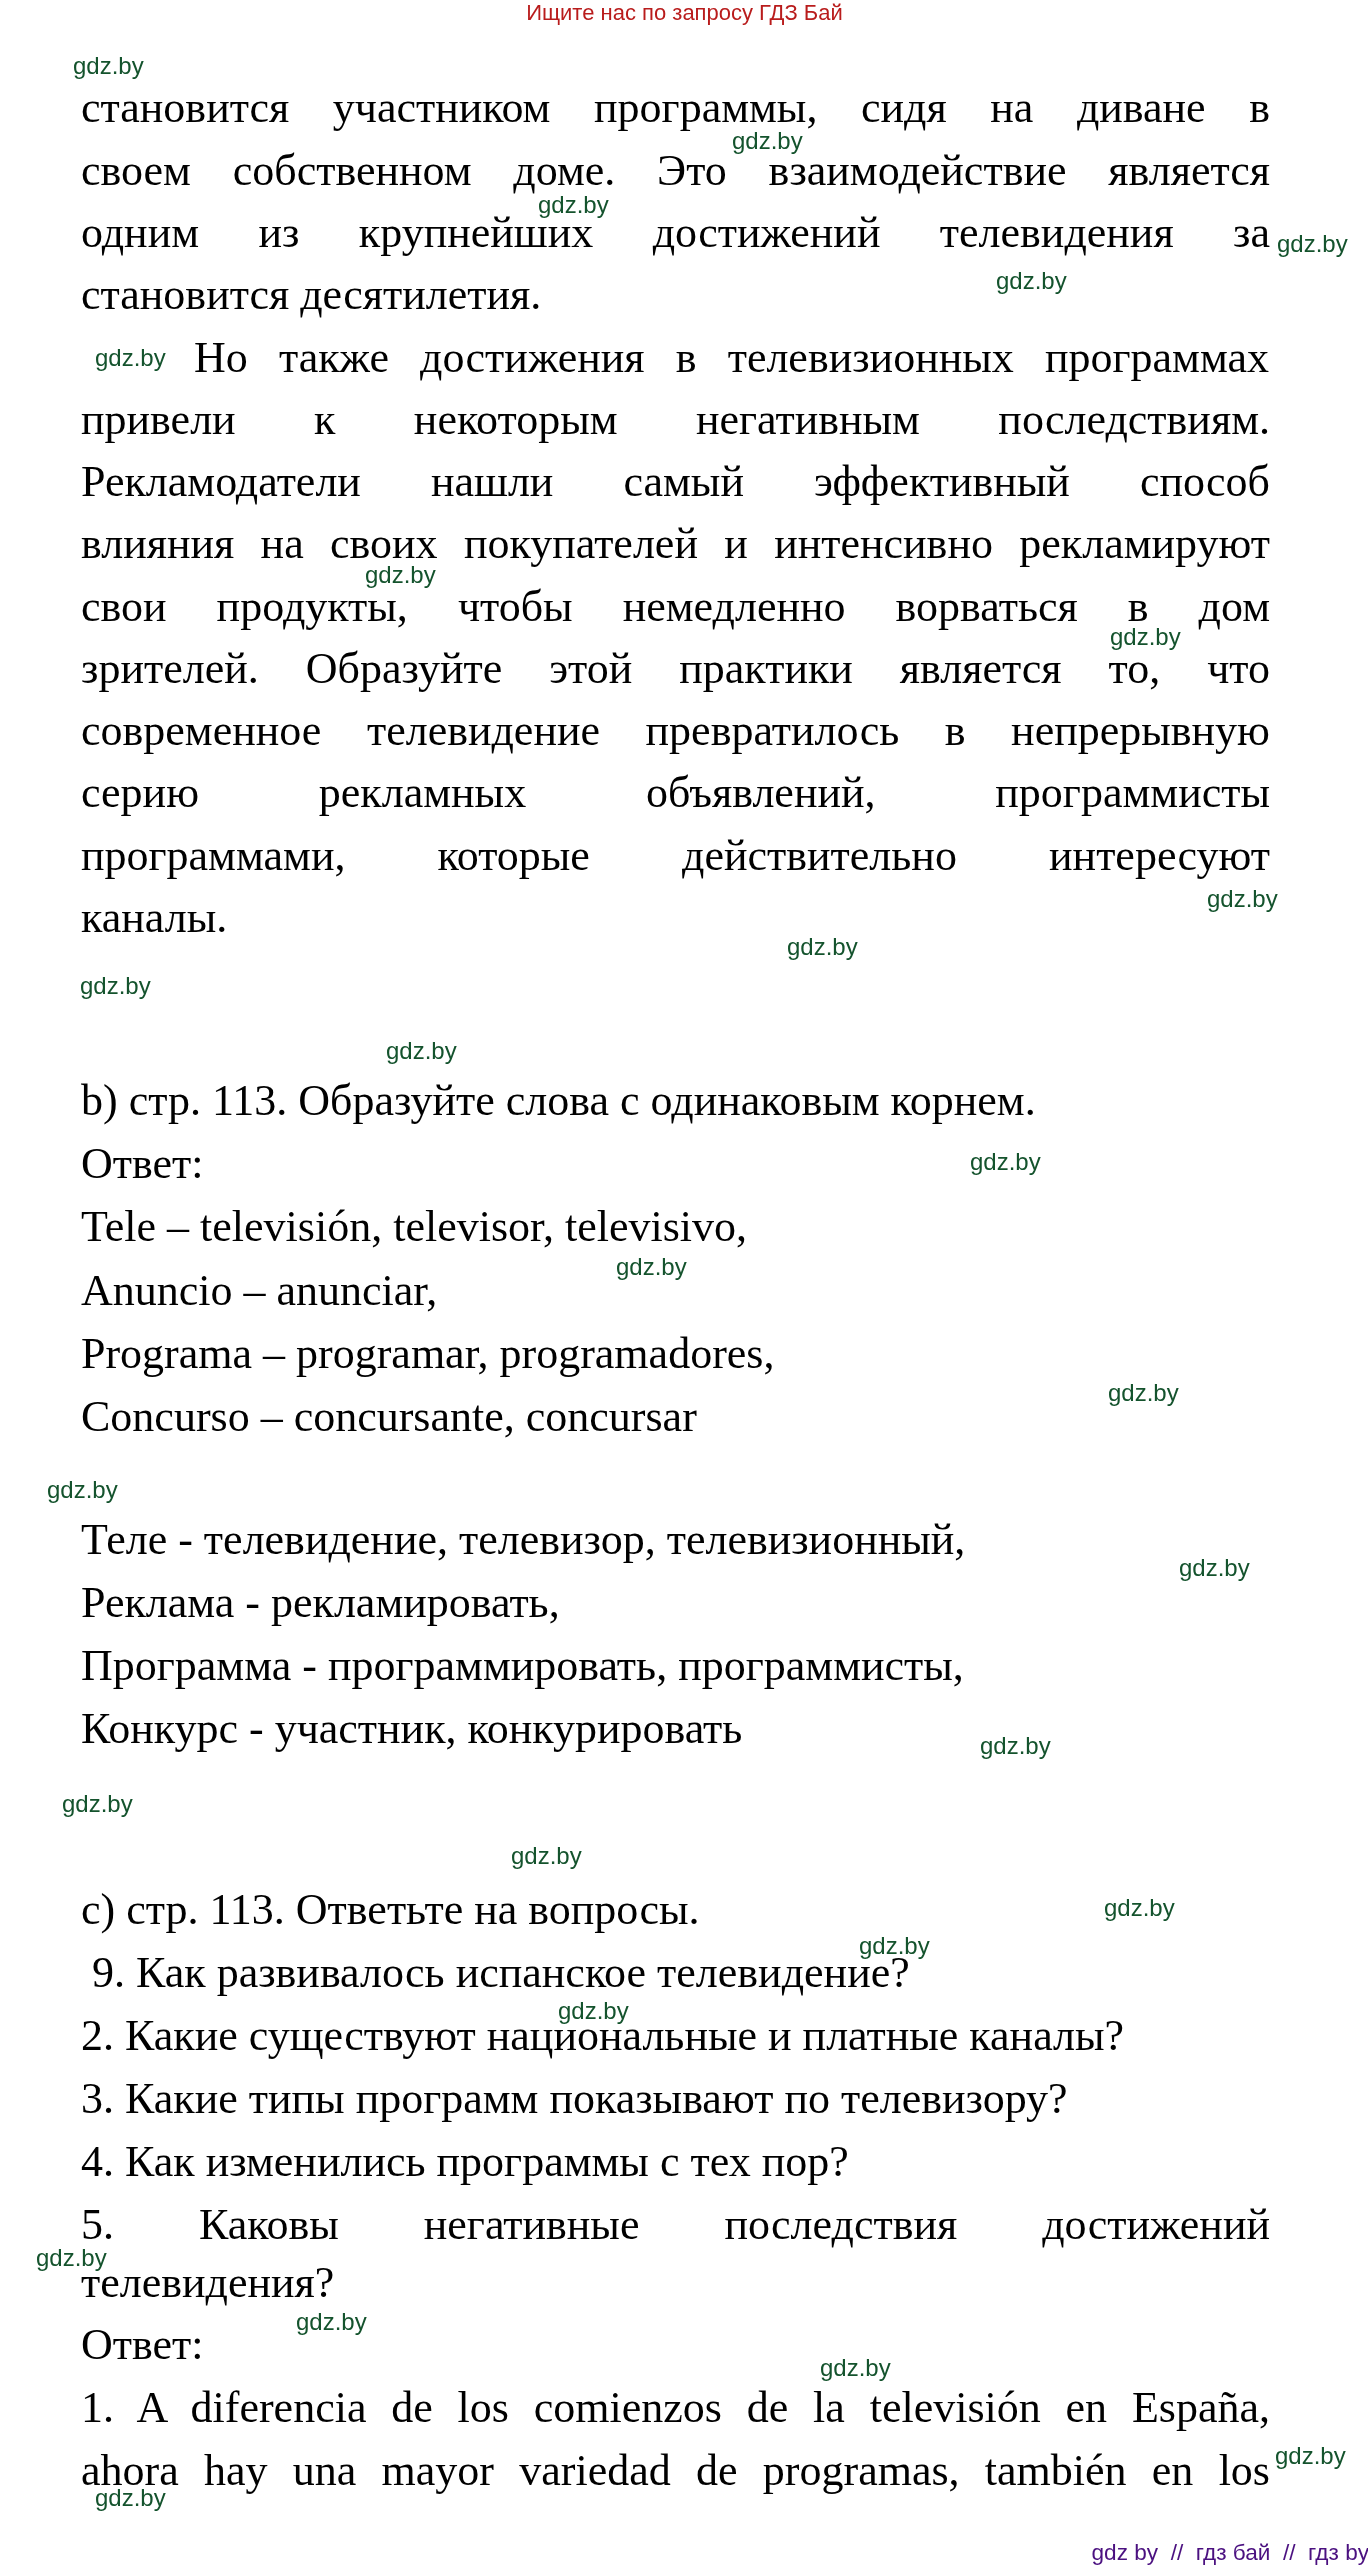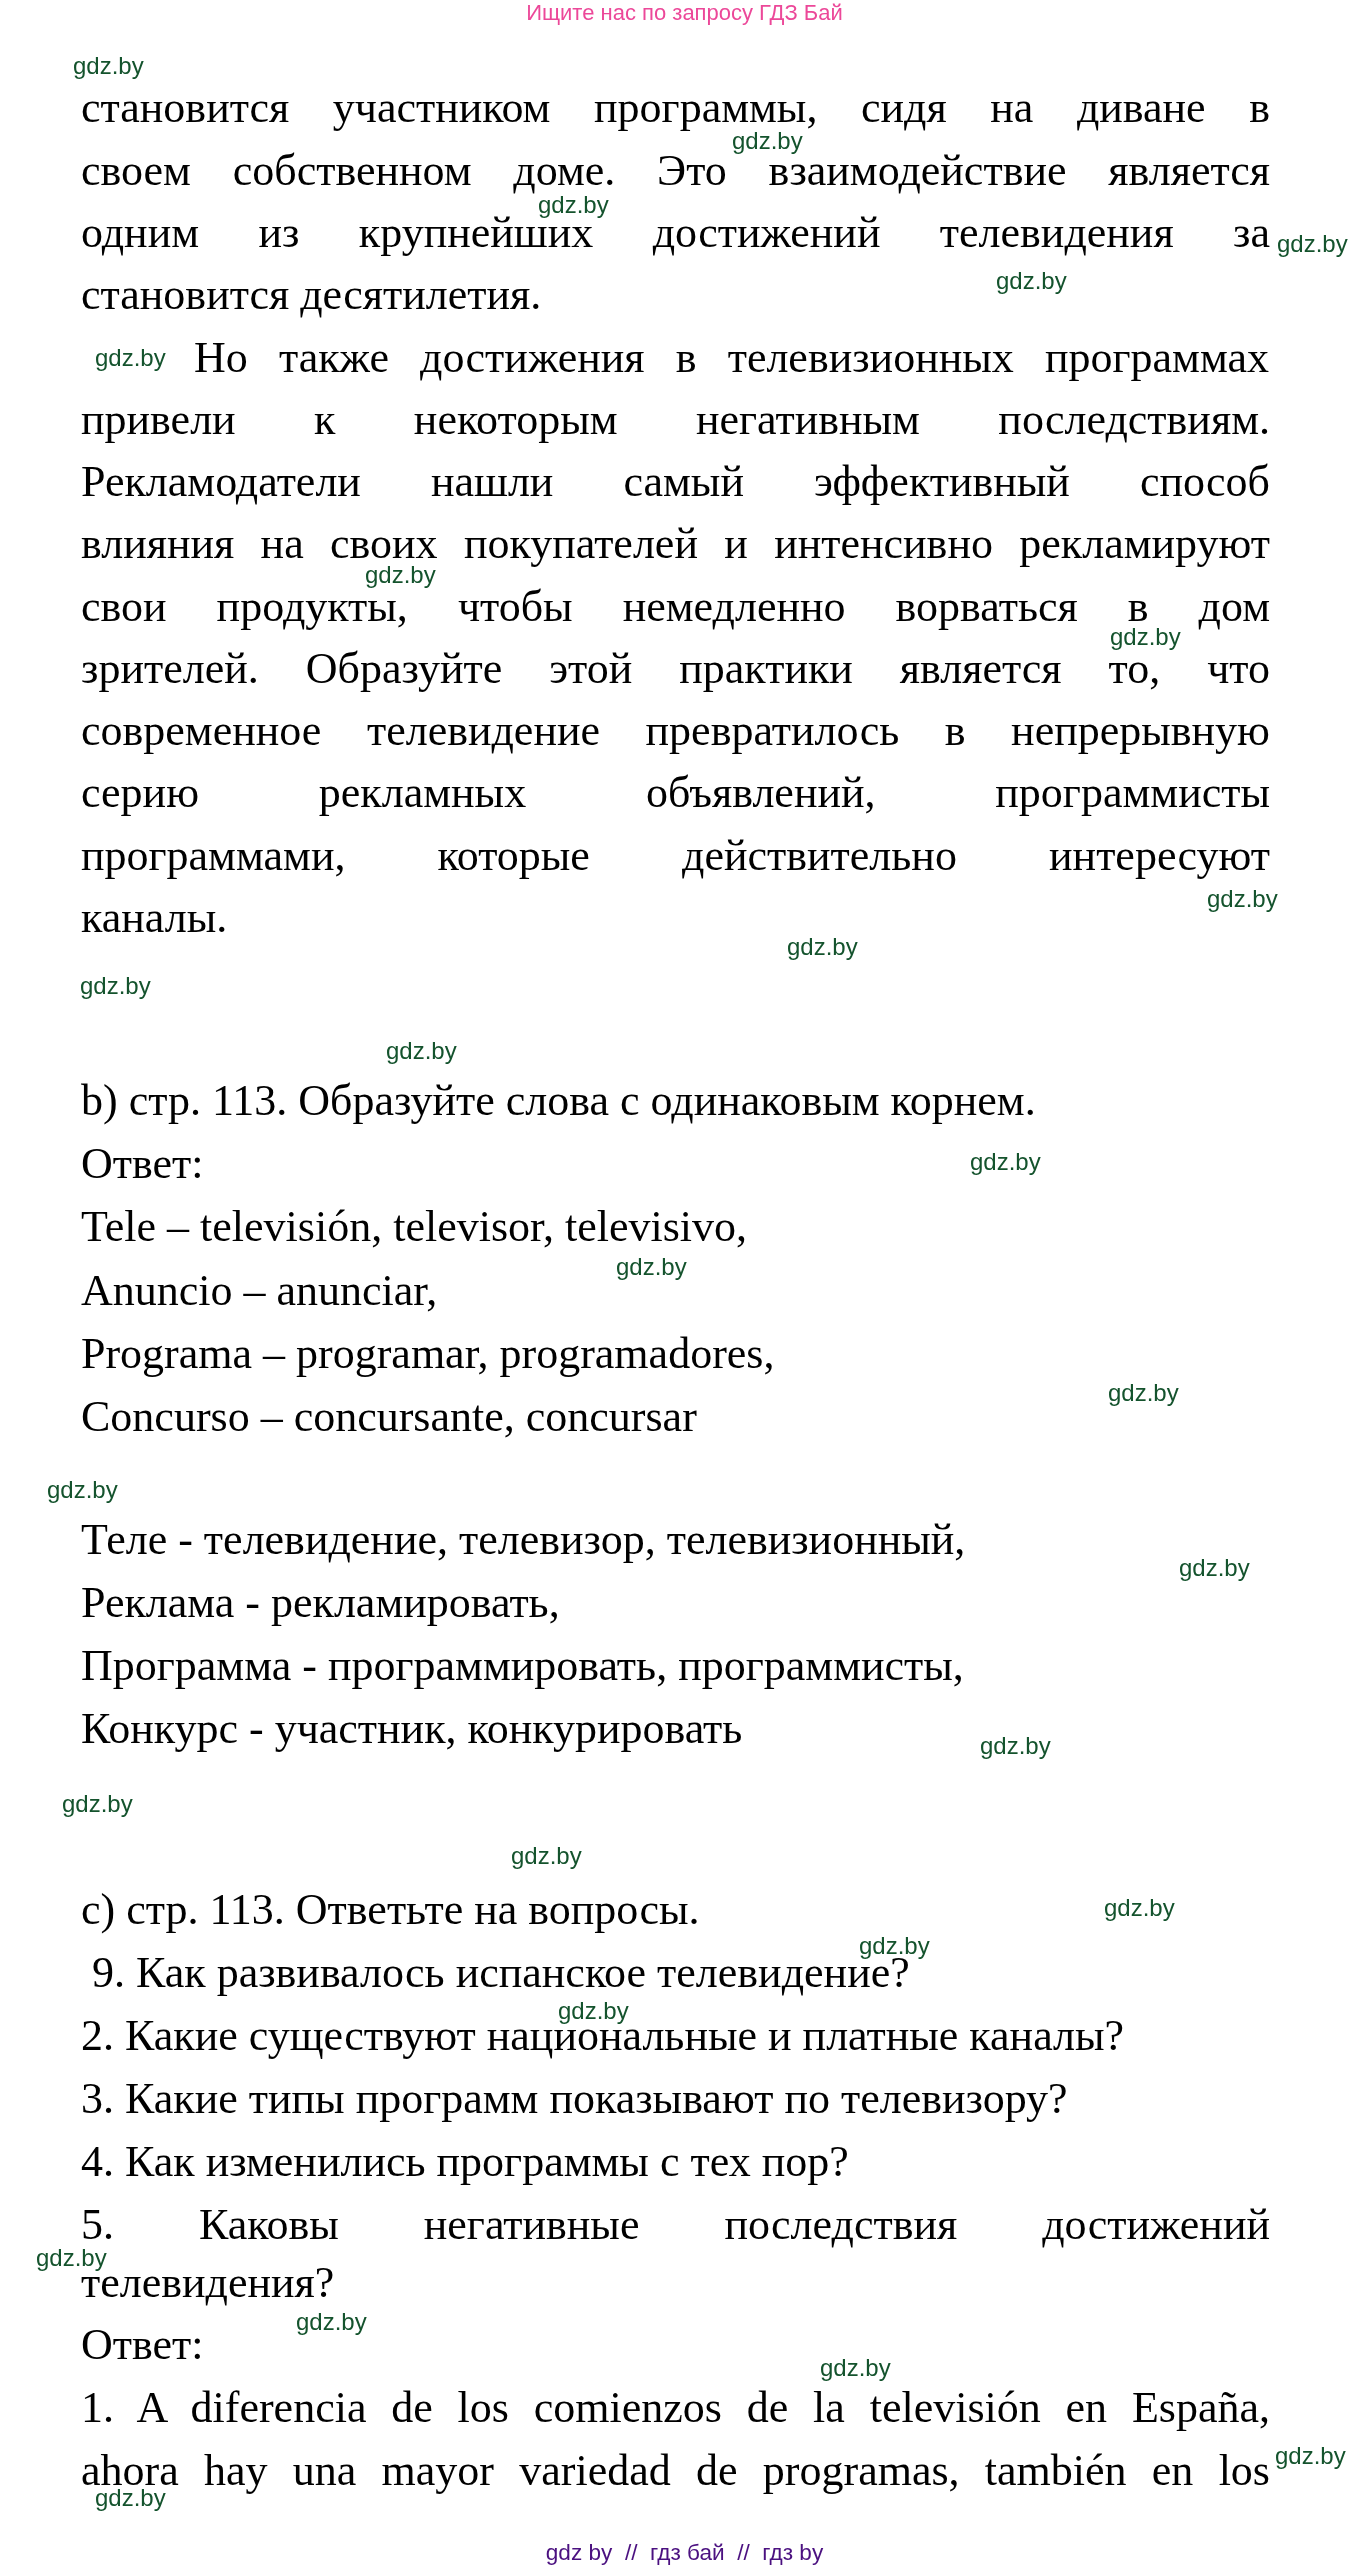--- a/index.html
+++ b/index.html
@@ -1,24 +1,24 @@
 <!DOCTYPE html>
 <html style="font-size:13px"><head>
 <meta charset="utf-8">
 <style>
   html, body { margin: 0; padding: 0; background: #ffffff; }
   body { width: 1369px; height: 2576px; position: relative; overflow: hidden; }
   .top-banner {
     position: absolute; left: 0; top: 0; width: 1369px; height: 26px;
     text-align: center; font-family: "Liberation Sans", sans-serif;
-    font-size: 22px; line-height: 26px; color: #ec4899;
+    font-size: 22px; line-height: 26px; color: #b91c1c;
   }
   .footer {
     position: absolute; left: 0; top: 2537px; width: 1369px; height: 32px;
-    text-align: center; font-family: "Liberation Sans", sans-serif;
+    text-align: right; font-family: "Liberation Sans", sans-serif;
     font-size: 22.6px; line-height: 32px; color: #4b1180;
   }
   .line {
     position: absolute; left: 81px; width: 1189px;
     font-family: "Liberation Serif", serif; font-size: 44px; line-height: 52px;
     color: #000; white-space: nowrap;
   }
   .just { text-align: justify; text-align-last: justify; white-space: normal; }
   .bold { font-weight: normal; }
   .wm {

